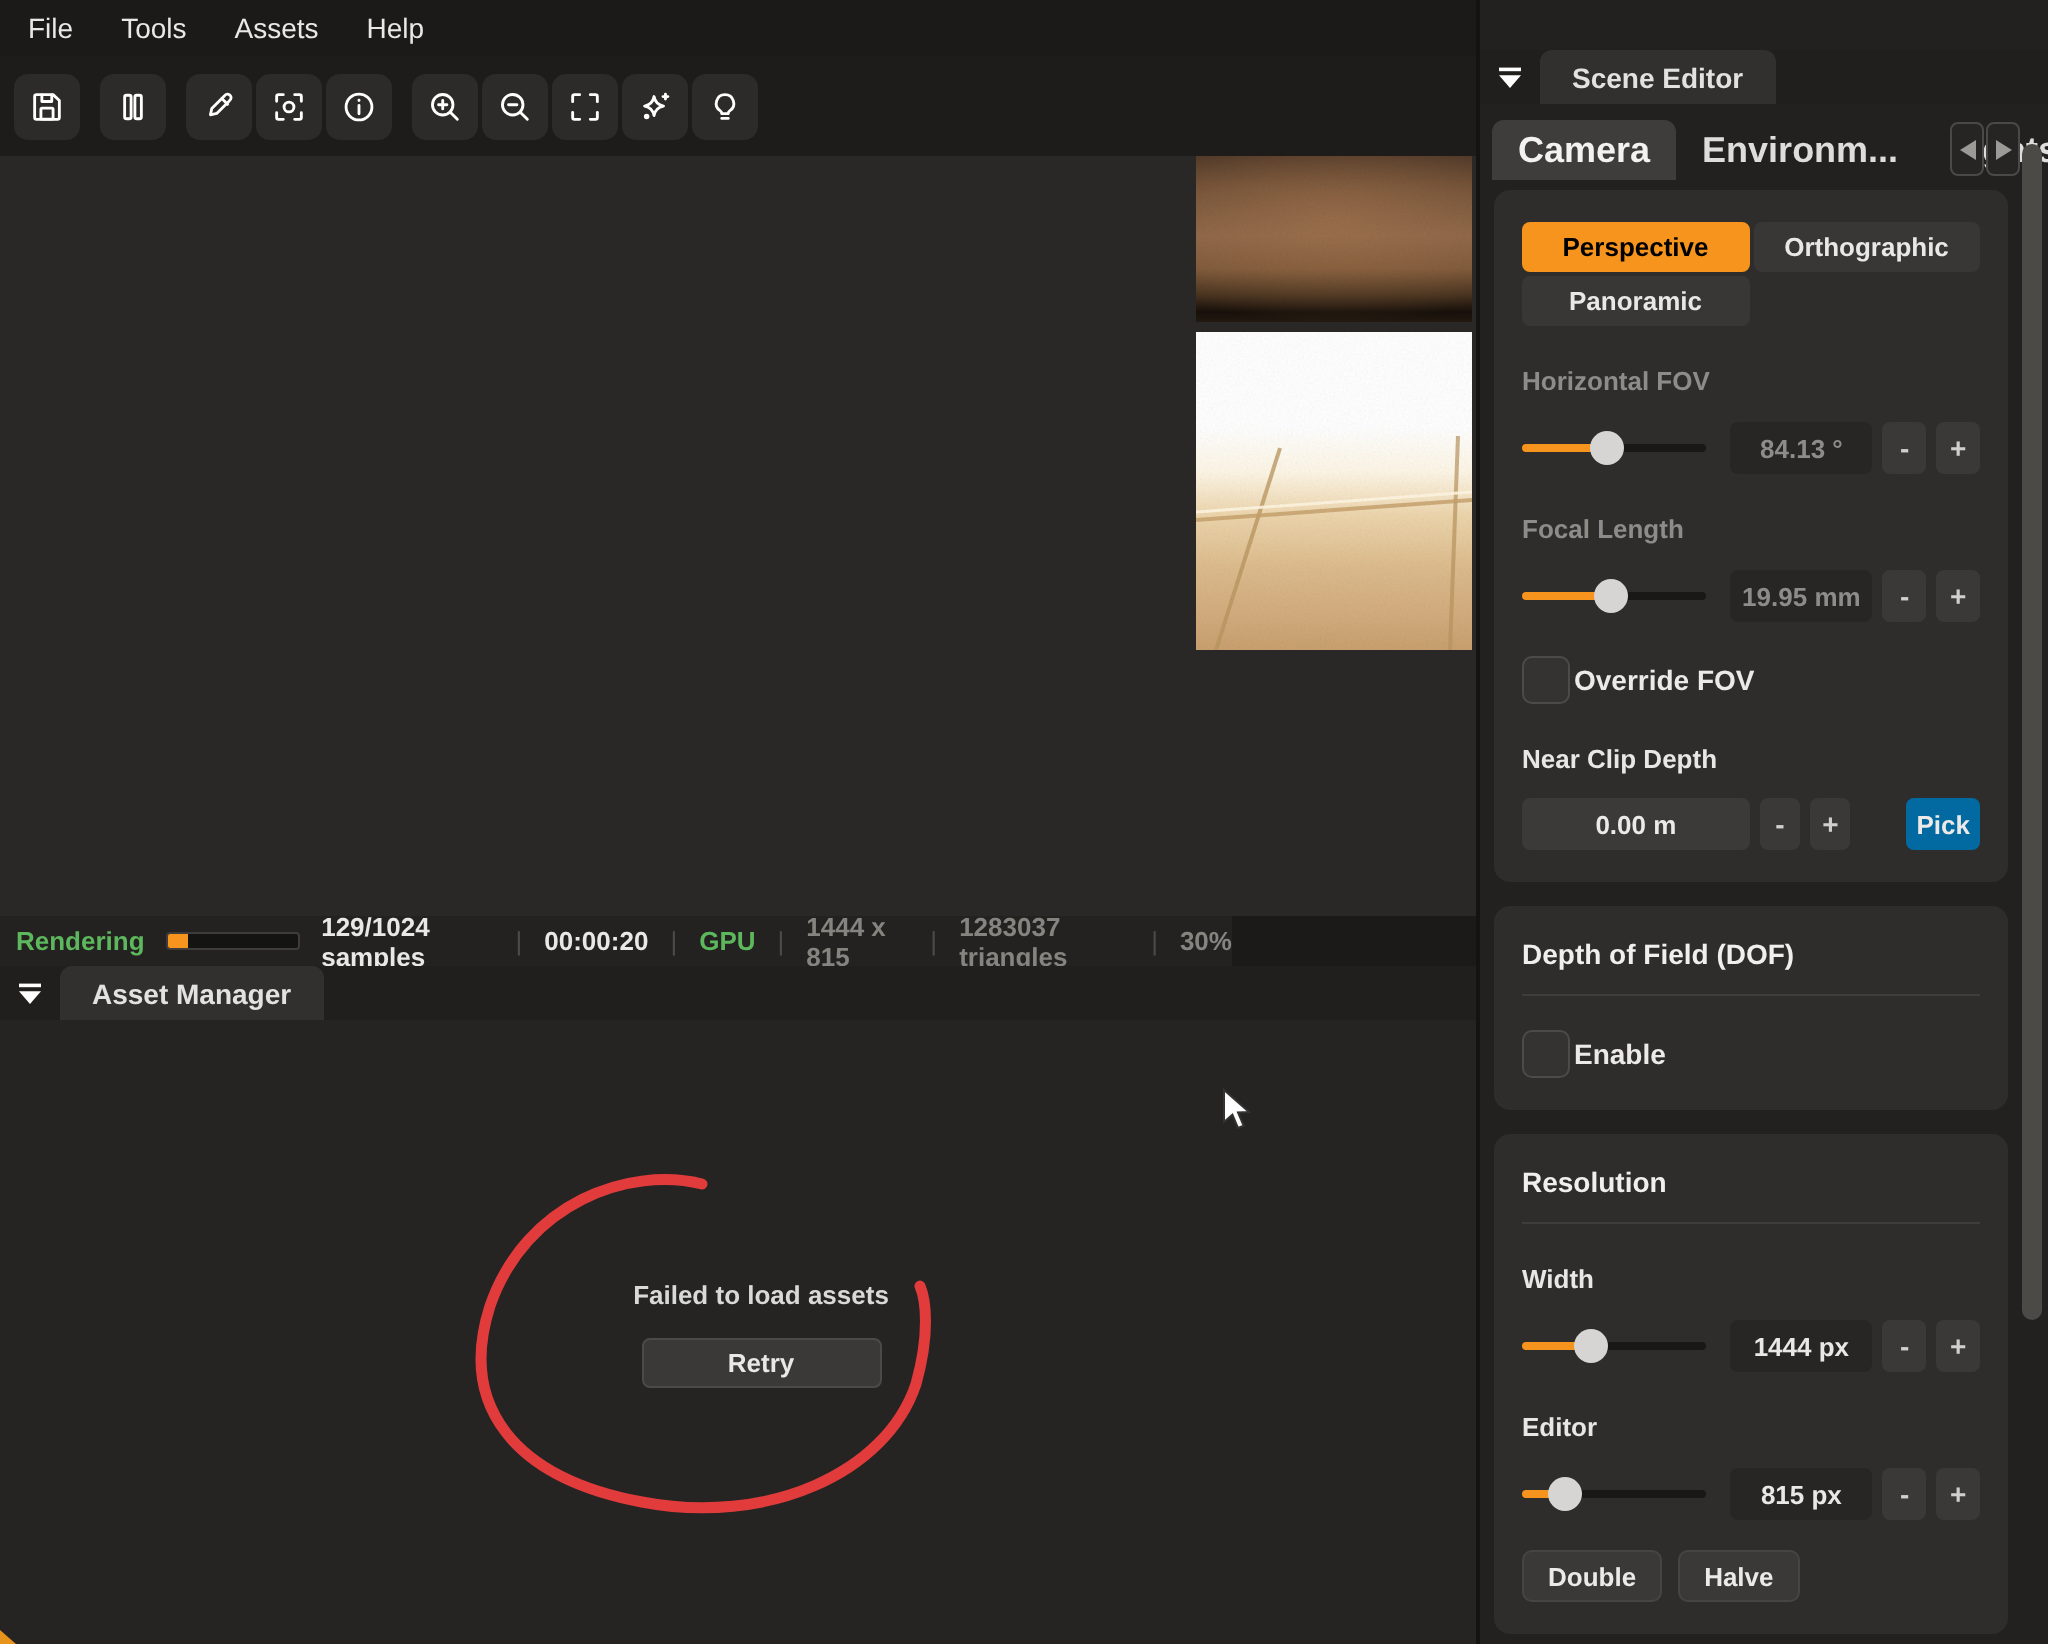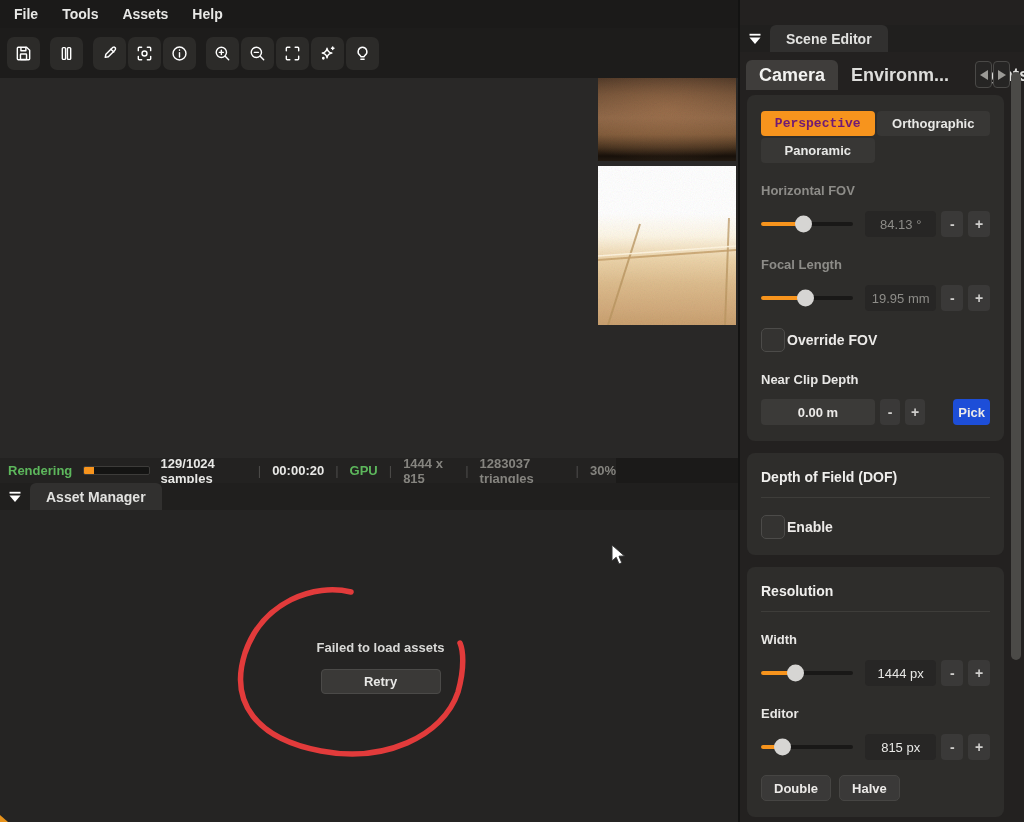--- a/index.html
+++ b/index.html
@@ -4,21 +4,21 @@
 <style>
   * { margin:0; padding:0; box-sizing:border-box; }
   html,body { background:#111; }
   body { font-family:"Liberation Sans", sans-serif; }
   #app { position:relative; width:1024px; height:822px; background:#1b1a19; overflow:hidden;
          color:#e6e6e4; font-size:13px; }
 
   
   .menubar { position:absolute; top:0; left:0; width:1024px; height:28px; background:#1b1a19;
              display:flex; align-items:center; gap:24px; padding-left:14px; }
-  .menu-item { font-size:14px; font-weight:bold; color:#e8e8e6; cursor:default; }
+  .menu-item { font-size:14px; font-weight:normal; color:#e8e8e6; cursor:default; }
 
   
   .toolbar { position:absolute; top:28px; left:0; width:738px; height:50px; background:#1d1c1b;
              display:flex; align-items:center; padding-left:7px; }
   .tbtn { width:33px; height:33px; margin-right:2px; background:#2c2b29; border-radius:7px;
           display:flex; align-items:center; justify-content:center; }
   .tbtn svg { stroke:#fff; fill:none; stroke-width:1.5; stroke-linecap:round; stroke-linejoin:round; }
   .gap { width:8px; }
 
   
@@ -78,44 +78,44 @@
   .tab-arrow { width:17px; height:27px; border:1px solid #4a4947; border-radius:4px; background:#262524;
                display:flex; align-items:center; justify-content:center; margin-left:1px; }
   .tab-arrow svg { fill:#9b9a96; }
 
   .cards { position:absolute; top:95px; left:7px; width:257px; }
   .card { background:#2e2d2b; border-radius:8px; padding:16px 14px; margin-bottom:12px; }
 
   .mode-grid { display:grid; grid-template-columns:1fr 1fr; gap:2px; }
   .mode-btn { height:25px; background:#383735; color:#e8e8e6; font-size:13px; font-weight:bold;
               display:flex; align-items:center; justify-content:center; border-radius:4px; }
-  .mode-btn.active { background:#f7941d; color:#701a75;font-family:Liberation Mono, monospace; }
+  .mode-btn.active { background:#f7941d; color:#000000; }
 
   .field-label { font-size:13px; color:#8d8c88; font-weight:bold; margin-top:20px; }
   .field-label.bright { color:#e8e7e5; }
 
   .slider-row { display:flex; align-items:center; margin-top:13px; }
   .slider { width:92px; height:4px; background:#191817; border-radius:2px; position:relative; flex:none; }
   .slider-fill { height:4px; background:#f7941d; border-radius:2px; position:relative; }
   .slider-thumb { position:absolute; right:-9px; top:50%; transform:translateY(-50%);
                   width:17px; height:17px; border-radius:50%; background:#d6d5d3; }
   .valbox { margin-left:12px; width:72px; height:26px; background:#272625; border-radius:4px;
-            display:flex; align-items:center; justify-content:center; font-size:13px; color:#e8e8e6; font-weight:normal; }
+            display:flex; align-items:center; justify-content:center; font-size:13px; color:#e8e8e6; font-weight:bold; }
   .valbox.muted { color:#8d8c88; }
   .stepbtn { width:22px; height:26px; background:#3a3938; border-radius:4px; margin-left:5px;
              display:flex; align-items:center; justify-content:center; color:#d0cfcd; font-size:14px; font-weight:bold; }
 
   .check-row { display:flex; align-items:center; margin-top:17px; }
   .checkbox { width:24px; height:24px; background:#343331; border:1px solid #4c4b49; border-radius:5px; flex:none; }
   .check-label { margin-left:2px; font-size:14px; font-weight:bold; color:#eceae8; }
 
   .clip-row { display:flex; align-items:center; margin-top:12px; }
   .clip-input { width:124px; height:26px; background:#3b3a38; border-radius:4px; display:flex;
                 align-items:center; justify-content:center; font-size:13px; font-weight:bold; color:#eceae8; }
-  .pick-btn { width:40px; height:26px; background:#1d4ed8; border-radius:4px; margin-left:28px;
+  .pick-btn { width:40px; height:26px; background:#0369a1; border-radius:4px; margin-left:28px;
               display:flex; align-items:center; justify-content:center; color:#eceae8; font-size:13px; font-weight:bold; }
 
   .card-title { font-size:14px; font-weight:bold; color:#f0efed; }
   .card-divider { border-bottom:1px solid #3e3d3a; margin-top:12px; }
 
   .size-btn-row { display:flex; gap:8px; margin-top:15px; }
   .size-btn { height:26px; padding:0 12px; background:#3a3938; border:1px solid #464543; border-radius:5px;
               display:flex; align-items:center; justify-content:center; color:#eceae8; font-size:13px; font-weight:bold; }
 
   .scrollbar { position:absolute; top:60px; right:3px; width:10px; bottom:0; }

